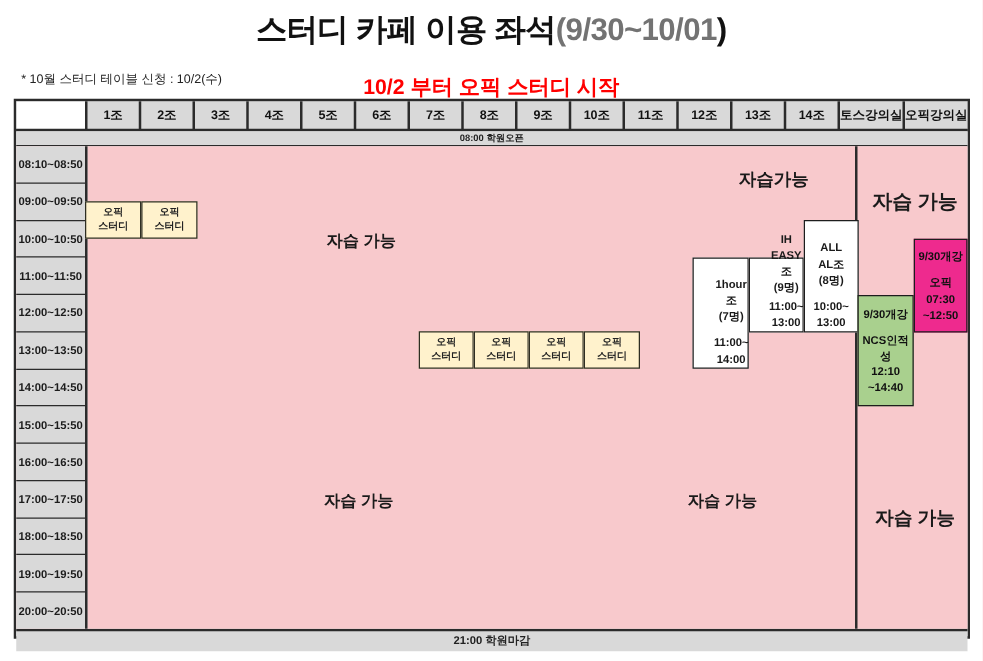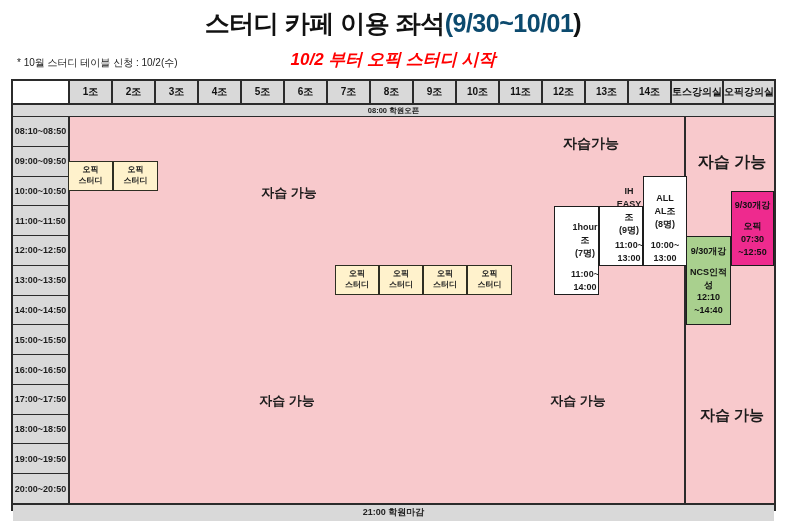--- a/index.html
+++ b/index.html
@@ -4,22 +4,22 @@
 <style>
   * { margin:0; padding:0; box-sizing:border-box; }
   html,body { background:#fff; }
   body {
     width:786px; height:529px; position:relative; overflow:hidden;
     font-family:"Liberation Sans","DejaVu Sans",sans-serif; color:#111;
   }
   
   .title-wrap { width:786px; text-align:center; padding-top:7px; }
   .title { font-size:25px; font-weight:800; letter-spacing:-0.5px; color:#111; }
-  .title .red { color:#0c4a6e;margin-top:32px; }
-  .subtitle { font-size:17px; font-weight:800; color:#FF0000; margin-top:8px;font-style:italic; }
+  .title .red { color:#737373;margin-top:32px; }
+  .subtitle { font-size:17px; font-weight:800; color:#FF0000; margin-top:18px; }
   .note { position:absolute; left:17px; top:56px; font-size:10px; color:#222; }
 
   
   .sheet {
     position:absolute; left:11px; top:79px; width:765px; height:432px;
     border:2px solid #2b2b2b; background:#fff;
   }
   .header-row { display:flex; gap:2px; background:#2b2b2b; height:24px; border-bottom:2px solid #2b2b2b; }
   .hcell {
     flex:1 1 0; background:#D9D9D9; display:flex; align-items:center; justify-content:center;
@@ -121,21 +121,21 @@
       <div class="tcell">16:00~16:50</div>
       <div class="tcell">17:00~17:50</div>
       <div class="tcell">18:00~18:50</div>
       <div class="tcell">19:00~19:50</div>
       <div class="tcell">20:00~20:50</div>
     </div>
 
     <div class="divider"></div>
 
     <div class="free" style="left:276px; top:76px; font-size:13px;">자습 가능</div>
-    <div class="free" style="left:578px; top:27px; font-size:14px;">자습가능</div>
+    <div class="free" style="left:606px; top:27px; font-size:14px;">자습가능</div>
     <div class="free" style="left:719px; top:45px; font-size:16px;">자습 가능</div>
     <div class="free" style="left:274px; top:284px; font-size:13px;">자습 가능</div>
     <div class="free" style="left:565px; top:284px; font-size:13px;">자습 가능</div>
     <div class="free" style="left:719px; top:298px; font-size:15px;">자습 가능</div>
 
     <div class="ycell" style="left:55px; top:44px; width:45px; height:30px;">
       <span>오픽</span>
       <span>스터디</span>
     </div>
     <div class="ycell" style="left:100px; top:44px; width:45px; height:30px;">

